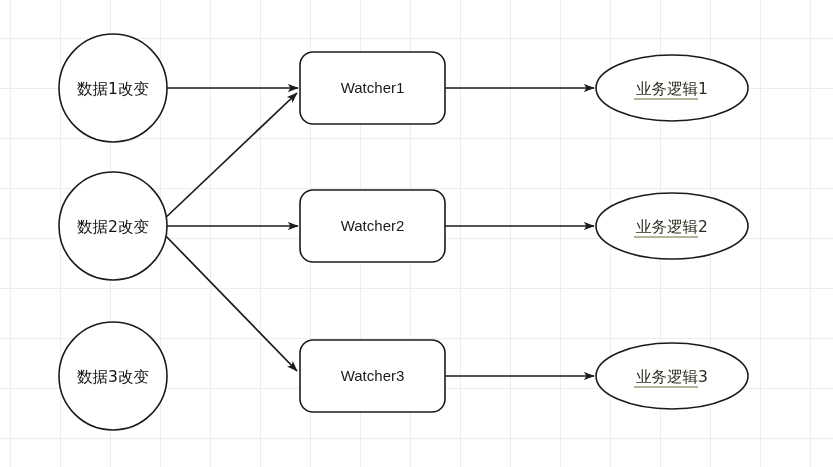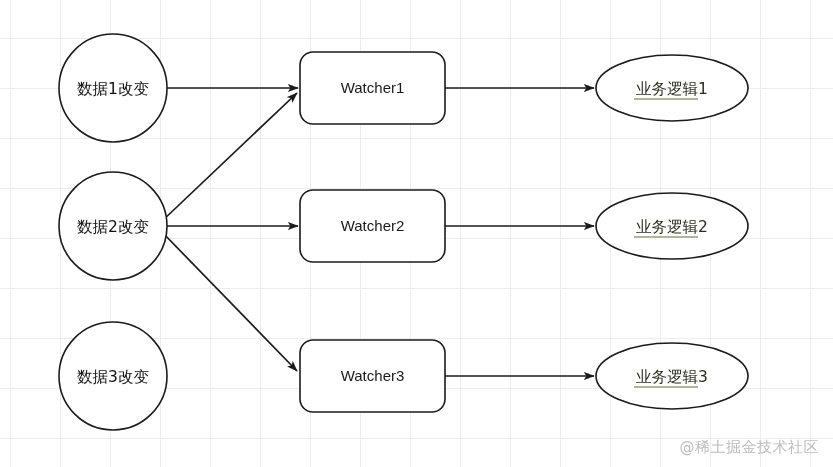--- a/index.html
+++ b/index.html
@@ -149,15 +149,14 @@
     </g>
 
     <g>
       <ellipse class="shape-stroke" cx="672" cy="376" rx="76" ry="33"></ellipse>
       <text class="logic-label" x="672" y="377">业务逻辑3</text>
       <line class="underline-mark" x1="634" y1="387" x2="698" y2="387"></line>
     </g>
 
   </svg>
 
-  <div id="watermark">@稀土掘金技术社区</div>
 
 </div>
 
 </body></html>

